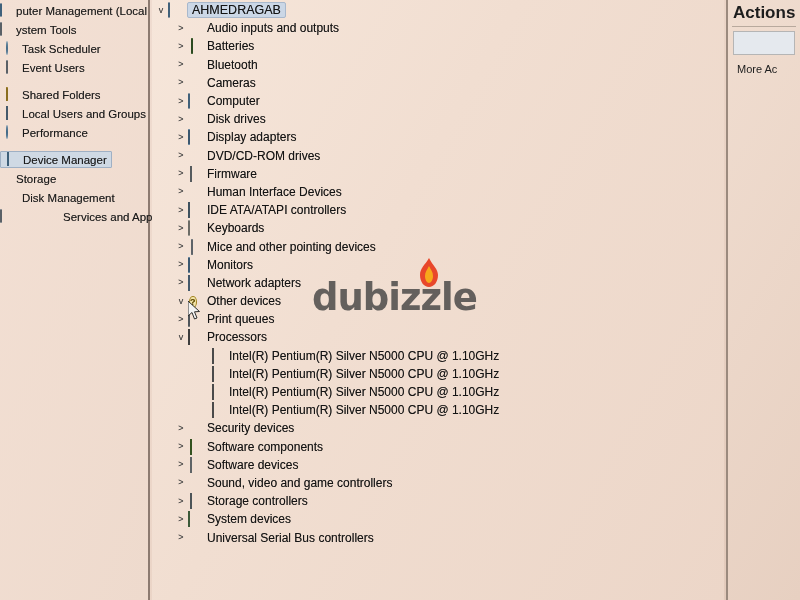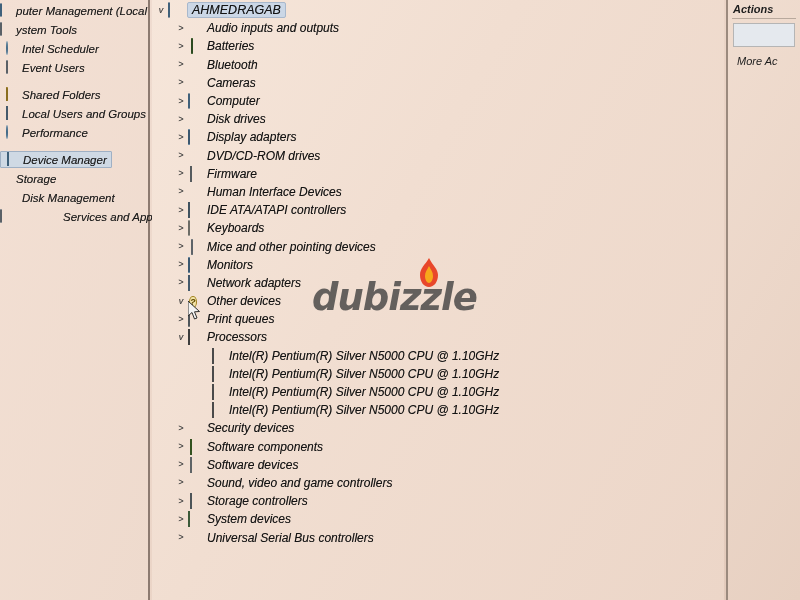--- a/index.html
+++ b/index.html
@@ -12,21 +12,20 @@
     font-family: "Liberation Sans", sans-serif;
   }
 
   
   #photo-wrap {
     position: relative;
     width: 800px;
     height: 600px;
     background: linear-gradient(135deg, #f0ddd2 0%, #edd8cb 35%, #e9d2c4 65%, #e2c9ba 100%);
     overflow: hidden;
-    font-style: italic;
   }
 
   
   #left-pane {
     position: absolute;
     left: 0;
     top: 0;
     width: 150px;
     height: 600px;
     background: linear-gradient(110deg, #f3e0d4 0%, #eedacd 100%);
@@ -117,21 +116,21 @@
     position: absolute;
     left: 726px;
     top: 0;
     width: 74px;
     height: 600px;
     background: linear-gradient(120deg, #f0ddd0 0%, #e7d0c1 100%);
     border-left: 2px solid #9b8a7e;
     box-sizing: border-box;
   }
   #actions-title {
-    font-size: 11px;
+    font-size: 17px;
     font-weight: bold;
     color: #1d1d1d;
     padding: 3px 0 0 5px;
   }
   #actions-sep {
     height: 1px;
     background: #b8a99d;
     margin: 3px 4px 0 4px;
   }
   #actions-sub {
@@ -393,21 +392,21 @@
     <div class="tree-row lvl0 blurtext" style="margin-top:0px;">
       <span class="tw-icon"><span class="ic-root-pc"></span></span>
       <span>puter Management (Local</span>
     </div>
     <div class="tree-row lvl0 blurtext" style="margin-top:2px;">
       <span class="tw-icon"><span class="ic-tree-small"></span></span>
       <span>ystem Tools</span>
     </div>
     <div class="tree-row lvl1 blurtext" style="margin-top:2px;">
       <span class="tw-icon"><span class="ic-clock"></span></span>
-      <span>Intel Scheduler</span>
+      <span>Task Scheduler</span>
     </div>
     <div class="tree-row lvl1 blurtext" style="margin-top:2px;">
       <span class="tw-icon"><span class="ic-tree-small"></span></span>
       <span>Event Users</span>
     </div>
     <div class="tree-row lvl1 blurtext" style="margin-top:10px;">
       <span class="tw-icon"><span class="ic-folder"></span></span>
       <span>Shared Folders</span>
     </div>
     <div class="tree-row lvl1 blurtext" style="margin-top:2px;">

